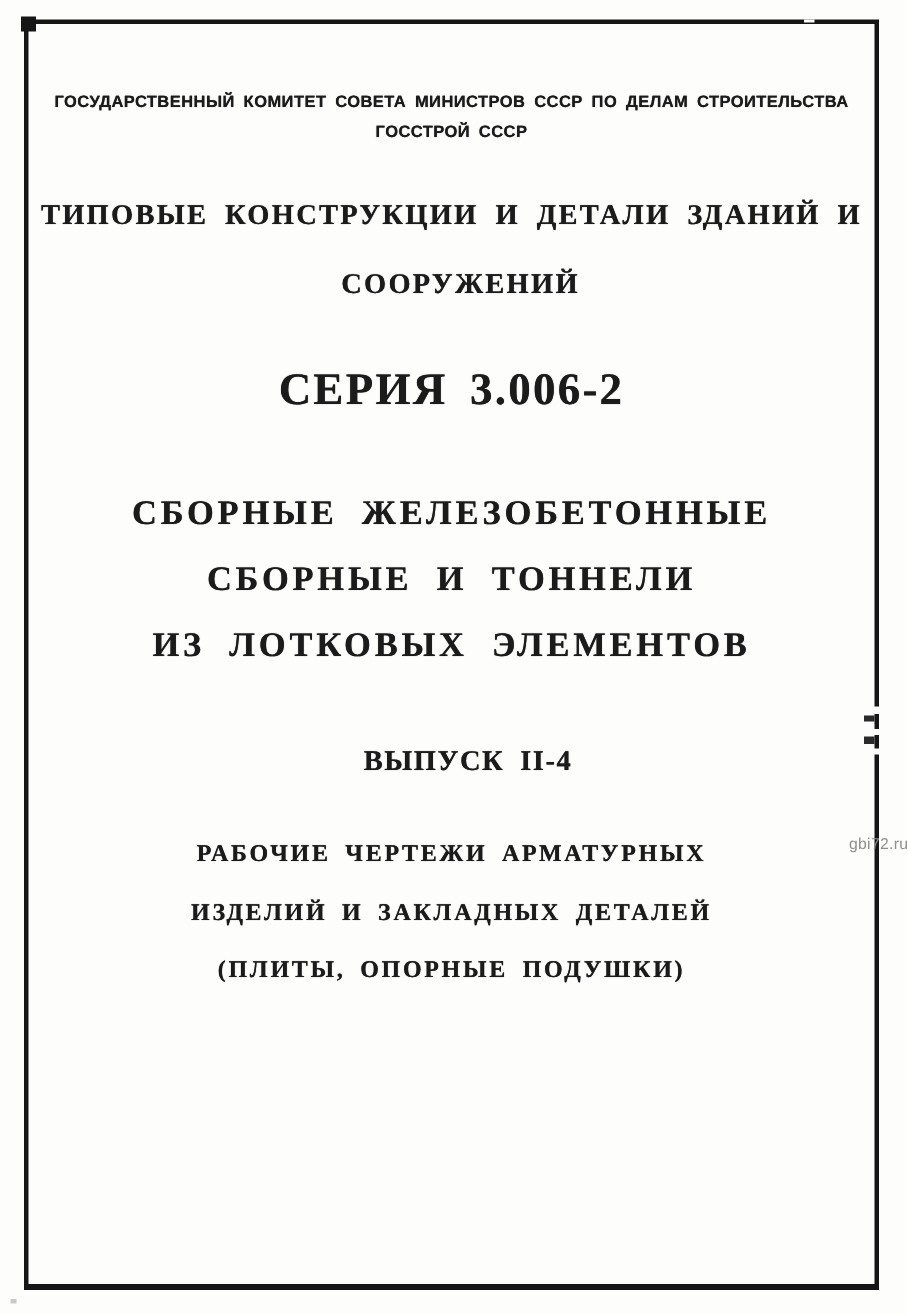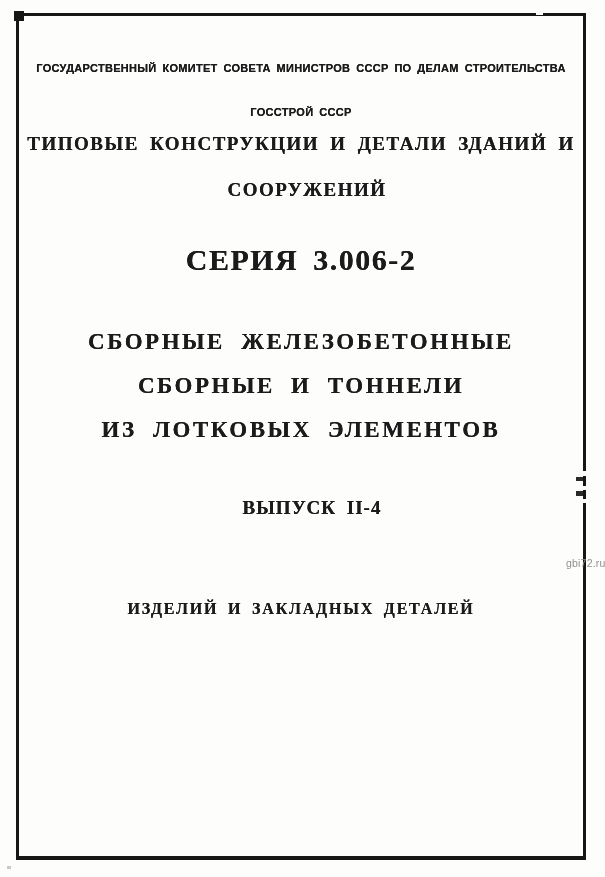--- a/index.html
+++ b/index.html
@@ -77,21 +77,21 @@
     line-height: 1.2;
     text-shadow: 0 0 0.5px currentColor;
   }
   .hdr {
     font-family: "Liberation Sans", "DejaVu Sans", sans-serif;
     font-size: 11px;
     letter-spacing: 0.3px;
     word-spacing: 2.5px;
   }
   .committee { top: 62px; }
-  .org       { top: 106px; }
+  .org       { top: 82px; }
   .edition {
     font-size: 19px;
     letter-spacing: 1.5px;
     word-spacing: 5px;
   }
   .ed1 { top: 133px; }
   .ed2 { top: 179px; padding-left: 12px; }
   .series {
     top: 242px;
     font-size: 30px;
@@ -160,19 +160,21 @@
   <div class="line series">СЕРИЯ 3.006-2</div>
 
   <div class="line title t1">СБОРНЫЕ ЖЕЛЕЗОБЕТОННЫЕ</div>
 
   <div class="line title t2">СБОРНЫЕ И ТОННЕЛИ</div>
 
   <div class="line title t3">ИЗ ЛОТКОВЫХ ЭЛЕМЕНТОВ</div>
 
   <div class="line issue">ВЫПУСК II-4</div>
 
+  <div class="line desc d1">РАБОЧИЕ ЧЕРТЕЖИ АРМАТУРНЫХ</div>
 
   <div class="line desc d2">ИЗДЕЛИЙ И ЗАКЛАДНЫХ ДЕТАЛЕЙ</div>
 
+  <div class="line desc d3">(ПЛИТЫ, ОПОРНЫЕ ПОДУШКИ)</div>
 
   <div class="watermark">gbi72.ru</div>
 
 </div>
 
 </body></html>

